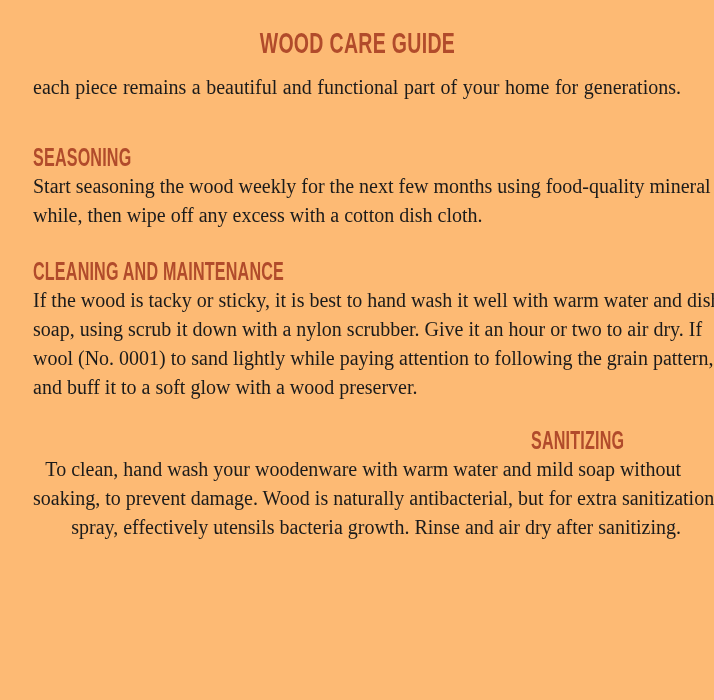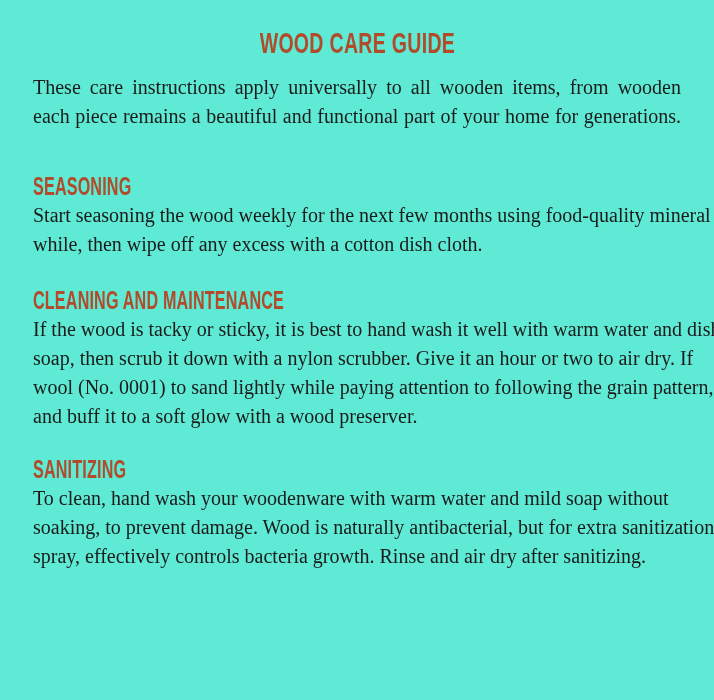--- a/index.html
+++ b/index.html
@@ -1,20 +1,20 @@
 <!DOCTYPE html>
 <html><head>
 <meta charset="utf-8">
 <style>
   html, body { margin: 0; padding: 0; background: #ffffff; }
   .page {
     position: relative;
     width: 714px;
     height: 700px;
-    background: #5eead4;
+    background: #fdba74;
     box-sizing: border-box;
     padding: 28px 33px 20px 33px;
     overflow: hidden;
     font-family: "Liberation Serif", serif;
     color: #1b1b1b;
   }
   .title {
     margin: 0;
     text-align: center;
     font-family: "Liberation Sans", sans-serif;
@@ -34,21 +34,21 @@
     margin-top: 15px;
     font-size: 20px;
     line-height: 29px;
   }
   .intro .line {
     text-align: justify;
     text-align-last: justify;
   }
   .section { margin-top: 28px; }
   .section.first { margin-top: 42px; }
-  .section.last { margin-top: 25px; }
+  .section.last { margin-top: 25px; text-align: right; }
   .heading {
     margin: 16px 0 2px 0;
     font-family: "Liberation Sans", sans-serif;
     font-weight: bold;
     font-size: 26px;
     line-height: 26px;
     color: #b14b2b;
     letter-spacing: 0.3px;
     white-space: nowrap;
   }
@@ -63,43 +63,42 @@
   }
   .para .line { white-space: nowrap; }
 </style>
 </head>
 <body>
 
 <div class="page">
   <h1 class="title"><span class="cond">WOOD CARE GUIDE</span></h1>
 
   <div class="intro">
-      <div class="line">These care instructions apply universally to all wooden items, from wooden</div>
       <div class="line">each piece remains a beautiful and functional part of your home for generations.</div>
     </div>
 
   <div class="section first">
     <h2 class="heading"><span class="cond">SEASONING</span></h2>
     <div class="para">
         <div class="line">Start seasoning the wood weekly for the next few months using food-quality mineral oil</div>
         <div class="line">while, then wipe off any excess with a cotton dish cloth.</div>
       </div>
   </div>
 
   <div class="section">
     <h2 class="heading"><span class="cond">CLEANING AND MAINTENANCE</span></h2>
     <div class="para">
         <div class="line">If the wood is tacky or sticky, it is best to hand wash it well with warm water and dish</div>
-        <div class="line">soap, then scrub it down with a nylon scrubber. Give it an hour or two to air dry. If</div>
+        <div class="line">soap, using scrub it down with a nylon scrubber. Give it an hour or two to air dry. If</div>
         <div class="line">wool (No. 0001) to sand lightly while paying attention to following the grain pattern,</div>
         <div class="line">and buff it to a soft glow with a wood preserver.</div>
       </div>
   </div>
 
   <div class="section last">
     <h2 class="heading"><span class="cond">SANITIZING</span></h2>
     <div class="para">
         <div class="line">To clean, hand wash your woodenware with warm water and mild soap without</div>
         <div class="line">soaking, to prevent damage. Wood is naturally antibacterial, but for extra sanitization,</div>
-        <div class="line">spray, effectively controls bacteria growth. Rinse and air dry after sanitizing.</div>
+        <div class="line">spray, effectively utensils bacteria growth. Rinse and air dry after sanitizing.</div>
       </div>
   </div>
 </div>
 
 </body></html>

